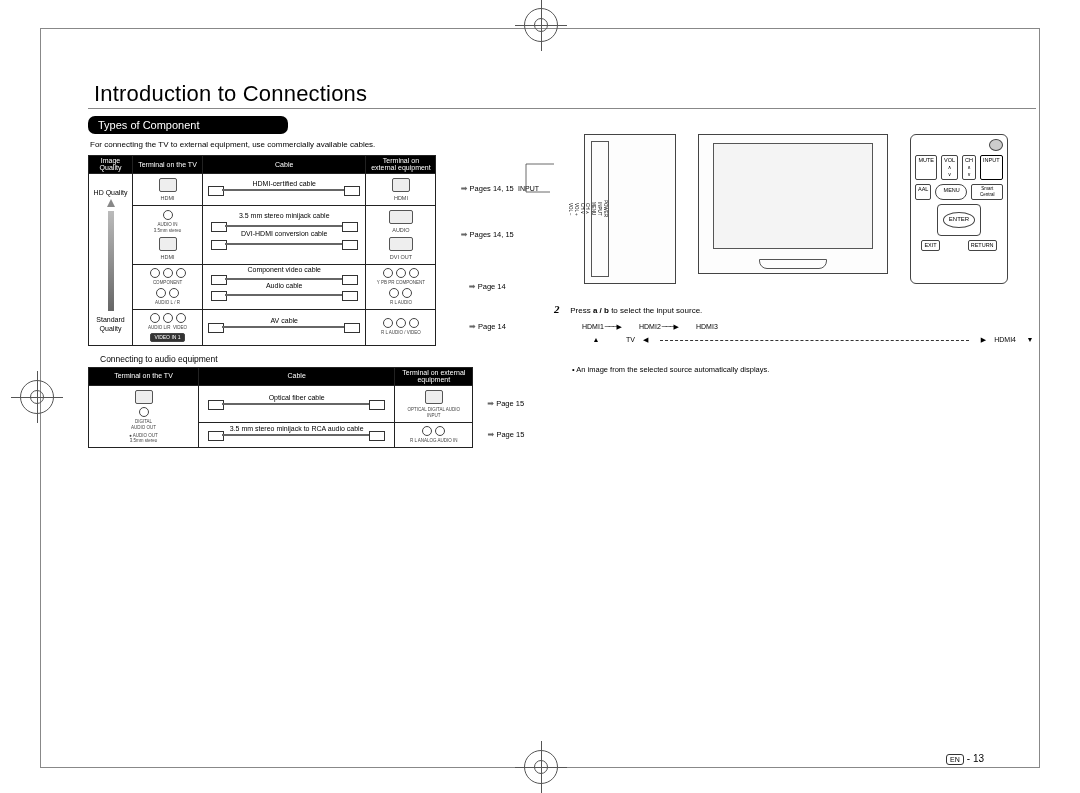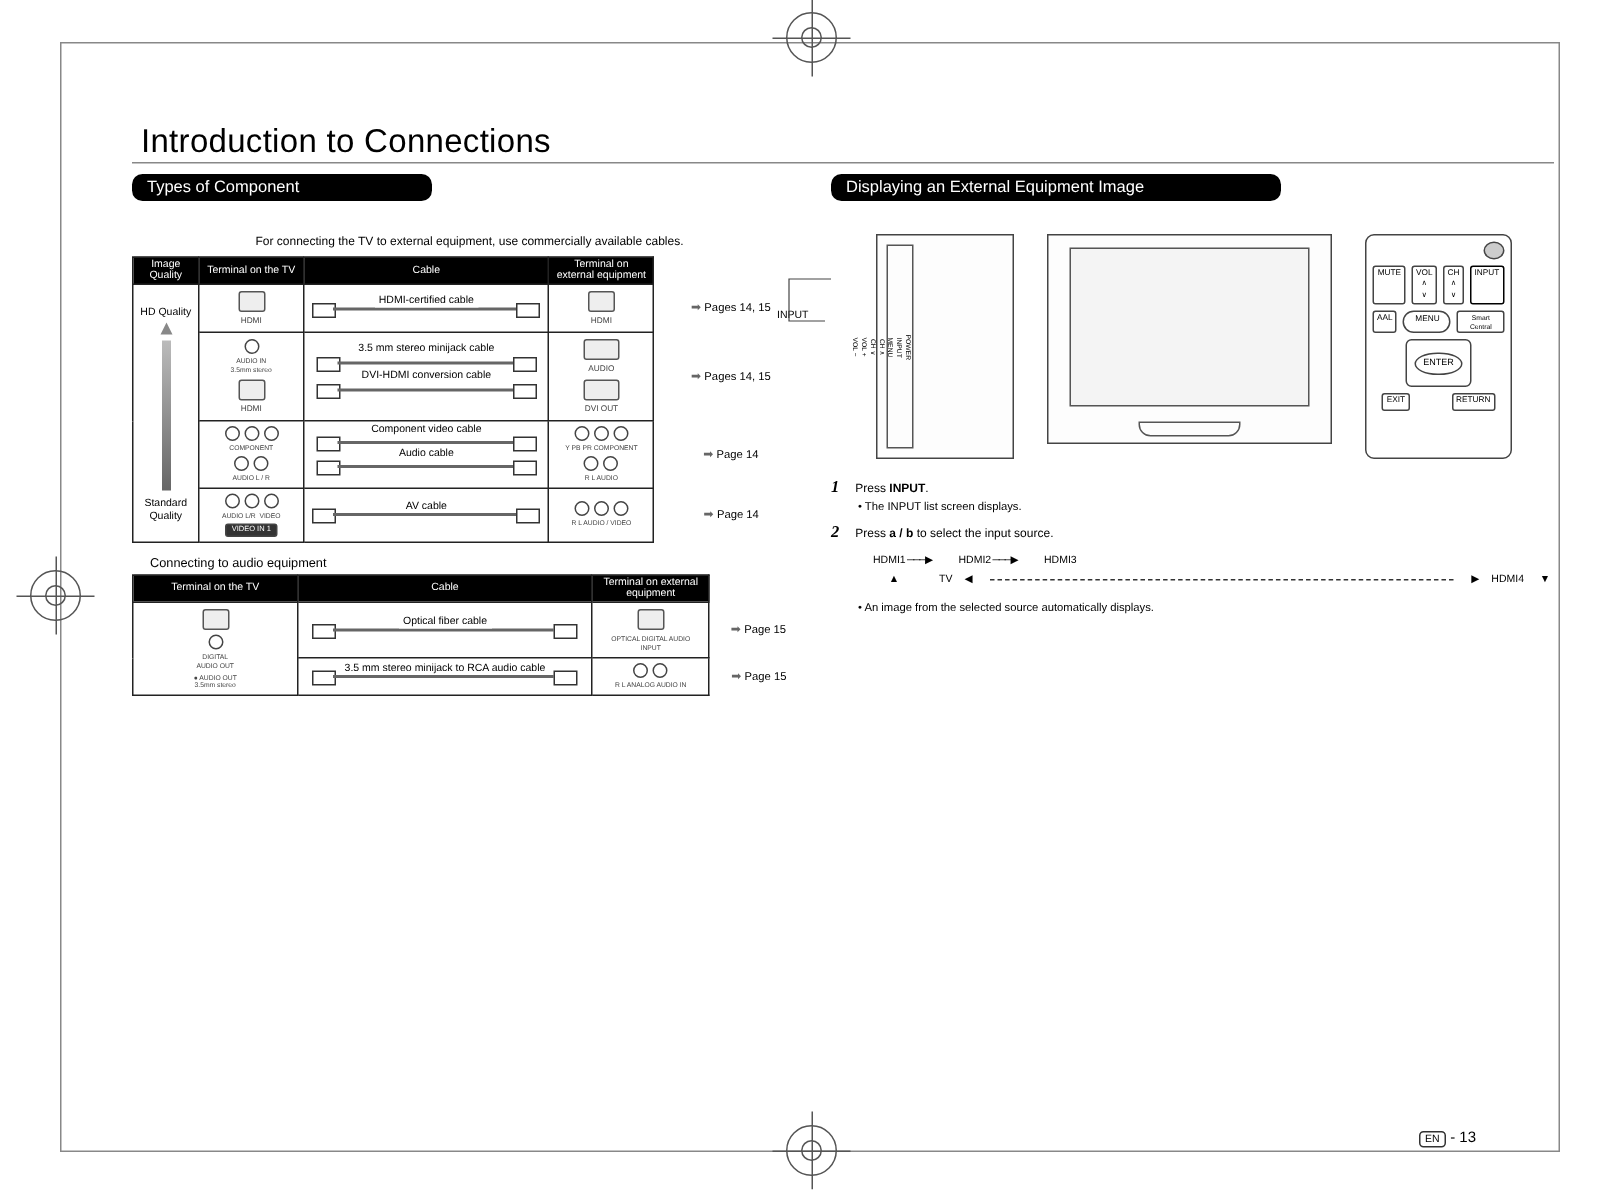--- a/index.html
+++ b/index.html
@@ -55,21 +55,21 @@
     background:#000;
     color:#fff;
     font-size:11px;
     padding:2px 10px;
     border-radius:7px 7px 7px 7px;
     margin-bottom:4px;
     display:inline-block;
     min-width: 200px;
   }
   .band-right { min-width:300px; }
-  .para { font-size:8px; margin:18px 0 2px 2px;text-align:center; }
+  .para { font-size:8px; margin:2px 0 2px 2px; }
   .bullet { font-size:7.5px; margin-left:8px; text-indent:-6px; padding-left:6px; }
   .bullet::before { content:"• "; }
   .subhead { font-size:8.5px; margin:4px 0 2px 12px; }
 
   table.conn {
     border-collapse: collapse;
     width: 100%;
     font-size:7.5px;
   }
   table.conn th, table.conn td {
@@ -387,21 +387,20 @@
         <span class="tiny" style="font-size:4.5px">R L ANALOG AUDIO IN</span>
             </div>
       </td>
       <td style="border:none; padding-left:6px;" class="ref arrow-r">Page 15</td>
     </tr>
   </tbody>
     </table>
 </div>
 
 <div class="col col-right">
-  <div class="band band-right">Displaying an External Equipment Image</div>
 
   <div style="display:flex; gap:22px; margin-top:18px; align-items:flex-start;">
 
     <div style="position:relative;">
       <div class="input-callout">INPUT</div>
       <div class="device-img tv-side">
         <div style="position:absolute; left:6px; top:6px; bottom:6px; width:18px; border:1px solid #555; display:flex; flex-direction:column; justify-content:space-around; align-items:center; font-size:4.5px; writing-mode:vertical-rl;">
           <span>POWER</span>
             <span>INPUT</span>
             <span>MENU</span>
@@ -447,25 +446,20 @@
         <span style="width:20px"></span>
         <span class="rbtn">RETURN</span>
       </div>
     </div>
   </div>
 
   <div style="display:flex; gap:28px; margin-top:8px; align-items:flex-start;">
 
 
     <div class="steps" style="flex:1; margin-top:4px;">
-      <div>
-        <span class="stepnum">1</span>
-        <span class="steptxt"><span>Press </span><b>INPUT</b><span>.</span></span>
-        <div class="substep">The INPUT list screen displays.</div>
-      </div>
       <div style="height:6px"></div>
       <div>
         <span class="stepnum">2</span>
         <span class="steptxt"><span>Press </span><b>a / b</b><span> to select the input source.</span></span>
 
         <div class="cycle-diagram">
           <span class="cyc-node cyc-arrow-r">HDMI1</span>
           <span class="cyc-node cyc-arrow-r">HDMI2</span>
           <span class="cyc-node">HDMI3</span>
         </div>
@@ -473,21 +467,21 @@
           <span class="cyc-up" style="width:28px;text-align:center"></span>
           <span style="width:0"></span>
           <span>TV</span>
           <span style="font-size:7px">◀</span>
           <span class="dashline"></span>
           <span style="font-size:7px">▶</span>
           <span>HDMI4</span>
           <span class="cyc-down" style="width:12px;text-align:center"></span>
         </div>
 
-        <div class="substep" style="margin-top:9px">An image from the selected source automatically displays.</div>
+        <div class="substep" style="margin-top:20px">An image from the selected source automatically displays.</div>
       </div>
     </div>
   </div>
 </div>
 
 <div class="footer-pn">
   <span class="en-badge">EN</span>- <span>13</span>
 </div>
 
 </body></html>

